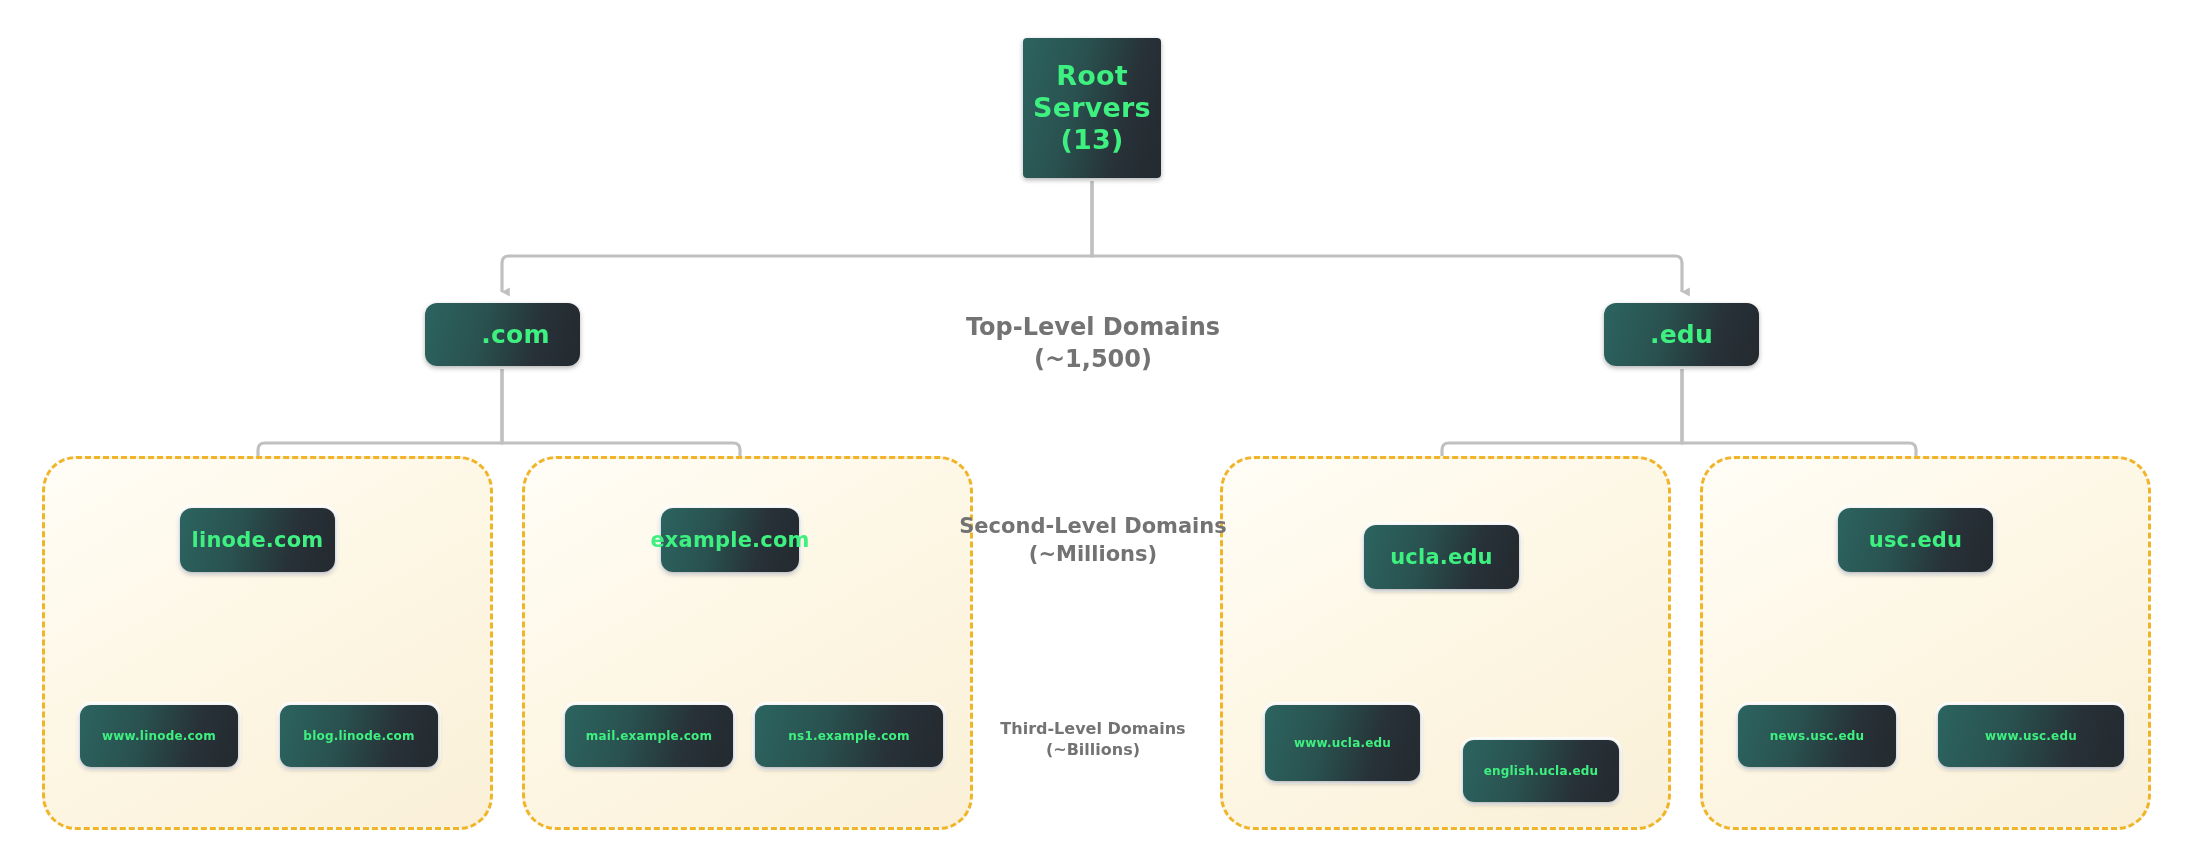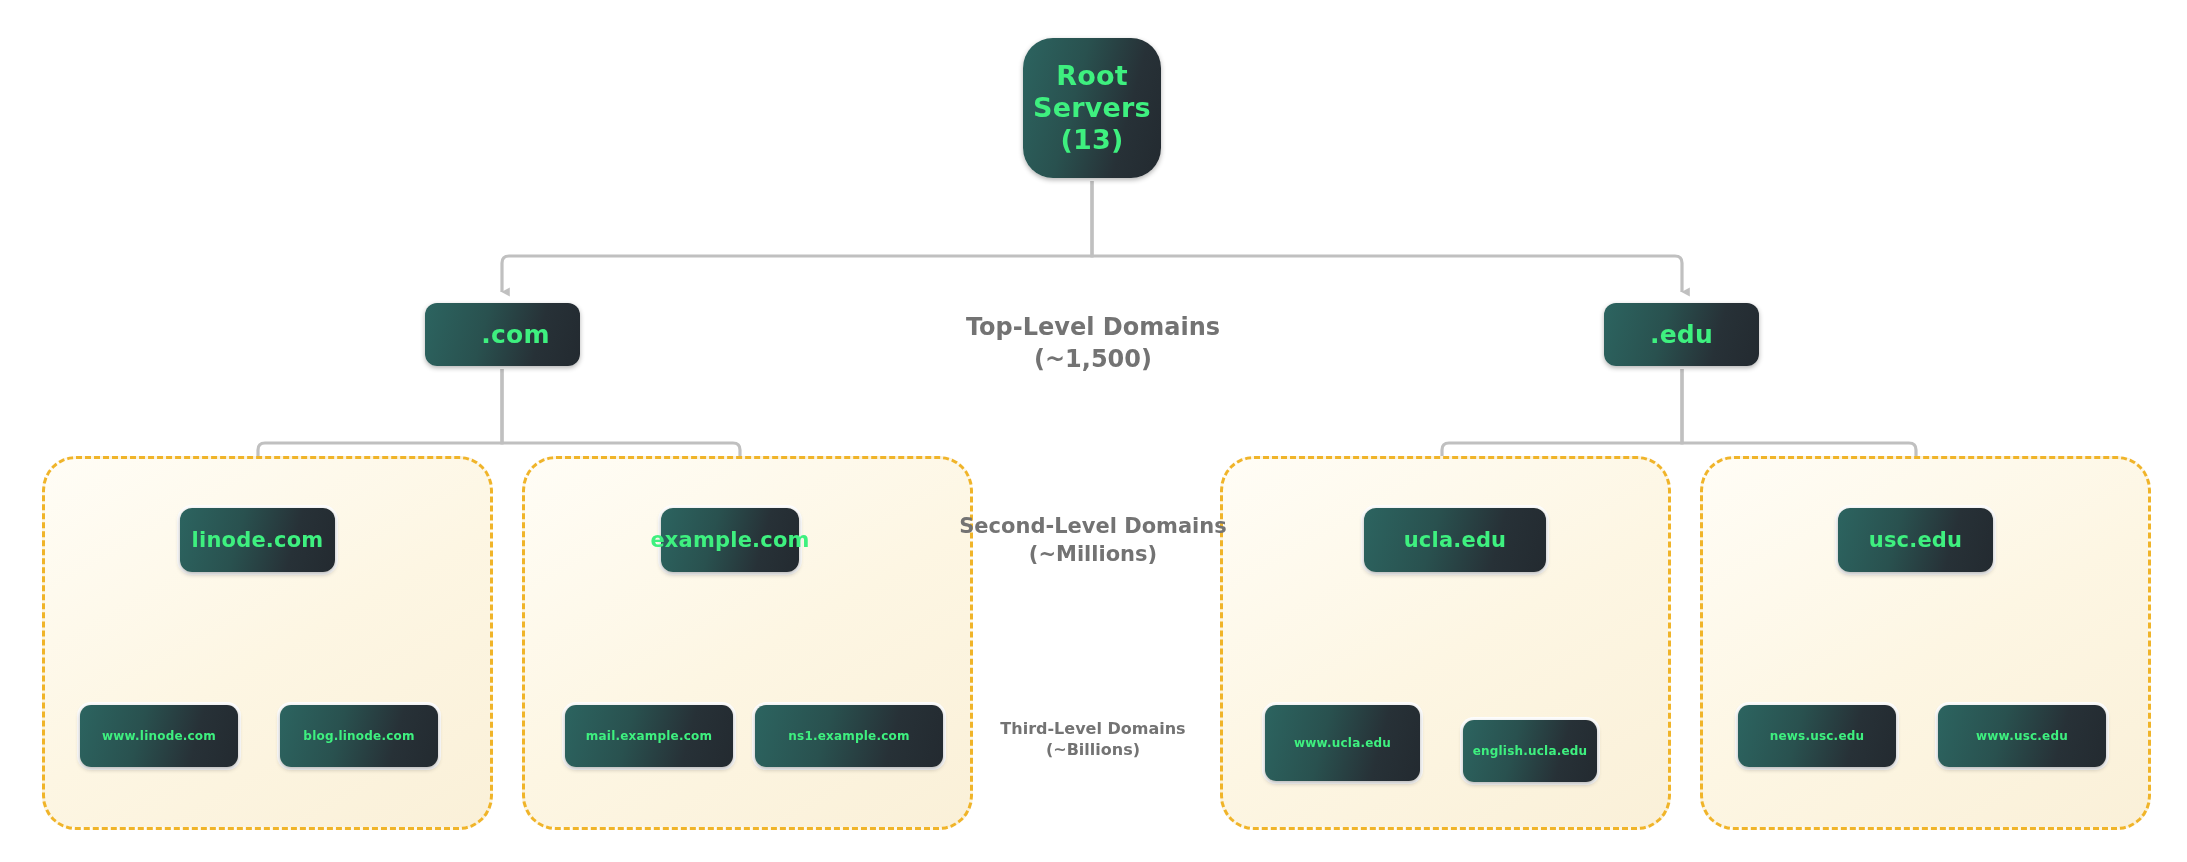--- a/index.html
+++ b/index.html
@@ -48,21 +48,21 @@
     text-align: center;
     color: #3ef07f;
     background: linear-gradient(105deg, #2c6460 0%, #29514f 38%, #273137 72%, #232a30 100%);
     border-radius: 12px;
     box-shadow: 0 2px 5px rgba(0,0,0,0.30), 0 0 0 3px #ffffff;
     box-sizing: border-box;
     letter-spacing: 0.2px;
     white-space: pre-line;
   }
   .node.root {
-    border-radius: 30px;
+    border-radius: 4px;
     font-size: 27px;
     font-weight: bold;
     line-height: 1.18;
   }
   .node.tld {
     font-size: 25px;
     font-weight: bold;
   }
   .node.sld {
     font-size: 21px;
@@ -132,25 +132,25 @@
 (~Billions)</div>
     </div>
   <div id="node-layer">
       <div class="node root" style="left: 1023px; top: 38px; width: 138px; height: 140px;">Root
 Servers
 (13)</div>
       <div class="node tld" style="left: 425px; top: 303px; width: 155px; height: 63px; padding-left: 26px;">.com</div>
       <div class="node tld" style="left: 1604px; top: 303px; width: 155px; height: 63px;">.edu</div>
       <div class="node sld" style="left: 180px; top: 508px; width: 155px; height: 64px;">linode.com</div>
       <div class="node sld" style="left: 661px; top: 508px; width: 138px; height: 64px;">example.com</div>
-      <div class="node sld" style="left: 1364px; top: 508px; width: 182px; height: 64px;">ucla.edu</div>
+      <div class="node sld" style="left: 1364px; top: 525px; width: 155px; height: 64px;">ucla.edu</div>
       <div class="node sld" style="left: 1838px; top: 508px; width: 155px; height: 64px;">usc.edu</div>
       <div class="node third" style="left: 80px; top: 705px; width: 158px; height: 62px;">www.linode.com</div>
       <div class="node third" style="left: 280px; top: 705px; width: 158px; height: 62px;">blog.linode.com</div>
       <div class="node third" style="left: 565px; top: 705px; width: 168px; height: 62px;">mail.example.com</div>
       <div class="node third" style="left: 755px; top: 705px; width: 188px; height: 62px;">ns1.example.com</div>
       <div class="node third" style="left: 1265px; top: 705px; width: 155px; height: 76px;">www.ucla.edu</div>
-      <div class="node third" style="left: 1463px; top: 720px; width: 134px; height: 62px;">english.ucla.edu</div>
+      <div class="node third" style="left: 1463px; top: 740px; width: 156px; height: 62px;">english.ucla.edu</div>
       <div class="node third" style="left: 1738px; top: 705px; width: 158px; height: 62px;">news.usc.edu</div>
-      <div class="node third" style="left: 1938px; top: 705px; width: 168px; height: 62px;">www.usc.edu</div>
+      <div class="node third" style="left: 1938px; top: 705px; width: 186px; height: 62px;">www.usc.edu</div>
     </div>
 
 </div>
 
 </body></html>

